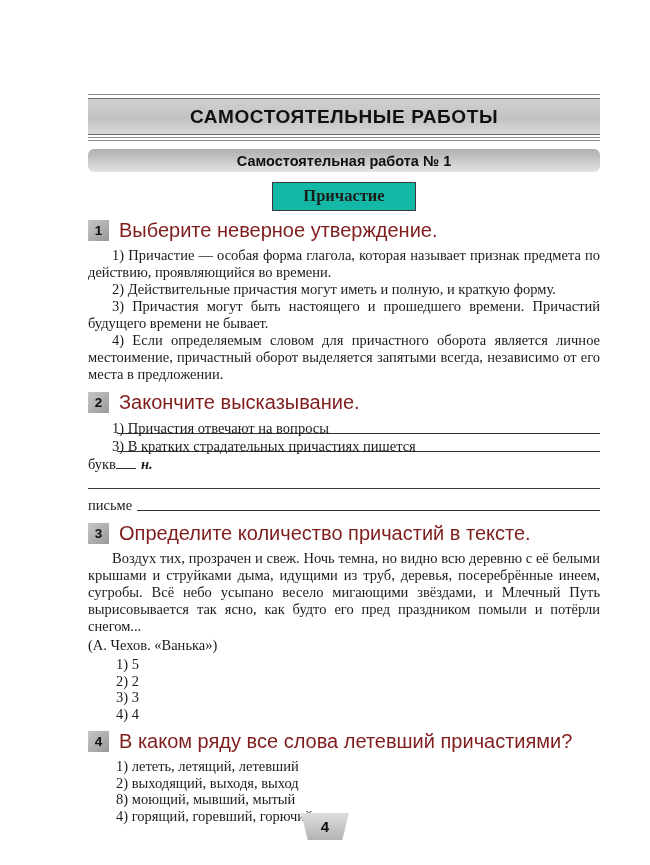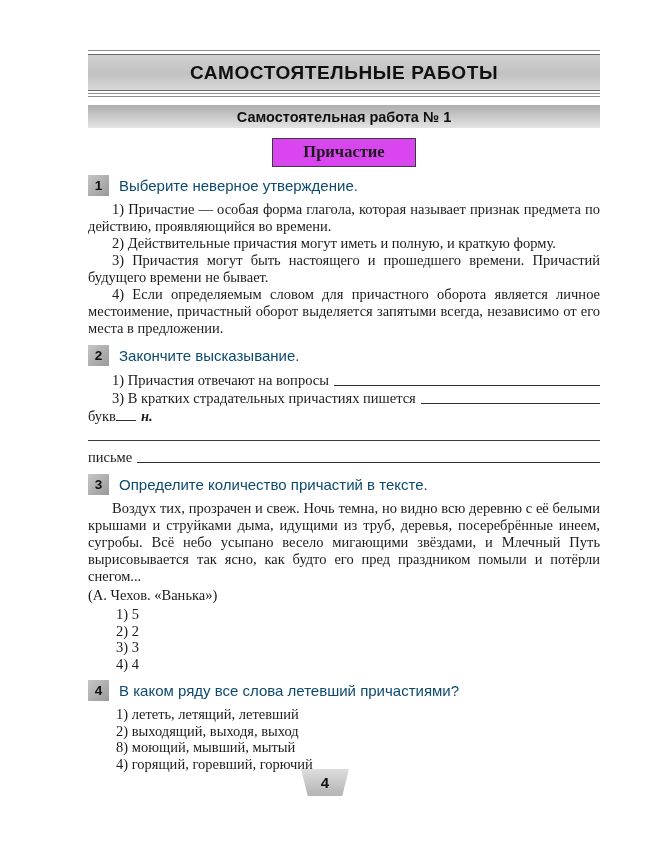--- a/index.html
+++ b/index.html
@@ -1,61 +1,61 @@
 <!DOCTYPE html>
 <html><head>
 <meta charset="utf-8">
 <style>
   * { margin:0; padding:0; box-sizing:border-box; }
   html,body { background:#ffffff; }
   .page {
     position:relative; width:650px; height:816px; background:#ffffff;
-    font-family:"Liberation Serif","DejaVu Serif",serif; color:#1b1b1b; overflow:hidden;
+    font-family:"Liberation Serif","DejaVu Serif",serif; color:#1b1b1b; overflow:hidden;margin-top:44px;
   }
   .content { position:absolute; left:88px; top:50px; width:512px; }
 
   .rule-thin { border-top:1px solid #8d8d8d; }
   .main-band {
     margin-top:3px; height:37px;
     background:linear-gradient(180deg,#d0d0d0 0%,#c2c2c2 55%,#d8d8d8 100%);
     border-top:1px solid #6c6c6c; border-bottom:1px solid #6c6c6c;
     display:flex; align-items:center; justify-content:center;
     font-family:"Liberation Sans","DejaVu Sans",sans-serif;
     font-weight:bold; font-size:19px; letter-spacing:.6px; color:#101010;
   }
   .rule-under { margin-top:2px; border-top:1px solid #8d8d8d; }
   .sub-band {
     margin-top:8px; height:23px;
     background:linear-gradient(180deg,#aeaeae,#e4e4e4);
     display:flex; align-items:center; justify-content:center;
     font-family:"Liberation Sans","DejaVu Sans",sans-serif;
-    font-weight:bold; font-size:14.5px; color:#101010;
+    font-weight:bold; font-size:14.5px; color:#101010;border-radius:6px;
   }
   .topic-wrap { display:flex; justify-content:center; margin-top:10px; }
   .topic-box {
     border:1.5px solid #3a3a3a; padding:3px 30px 4px;
-    font-weight:bold; font-size:16.5px; background:#d946ef;
+    font-weight:bold; font-size:16.5px; background:#14b8a6;
   }
 
   .task-head {
     display:flex; align-items:center; gap:10px; margin:8px 0 5px;
     font-family:"Liberation Sans","DejaVu Sans",sans-serif;
   }
   .task-num {
     flex:0 0 21px; width:21px; height:21px;
     background:linear-gradient(135deg,#c6c6c6,#999999);
     color:#0e0e0e; font-weight:bold; font-size:13.5px;
     display:flex; align-items:center; justify-content:center;
   }
-  .task-title { font-size:15px; color:#0c4a6e; }
+  .task-title { font-size:20px; color:#7f1d1d; }
 
   .para { font-size:14.5px; line-height:17px; text-align:justify; text-indent:24px; }
 
   .fill { display:flex; font-size:14.5px; line-height:18px; }
-  .fill.indent { padding-left:24px; }
+  .fill.indent { padding-left:24px;flex-direction:column; }
   .fill .txt { white-space:nowrap; }
   .blank { flex:1; position:relative; margin-left:5px; }
   .blank::after { content:""; position:absolute; left:0; right:0; bottom:3px; border-bottom:1px solid #2e2e2e; }
   .cont-line { font-size:14.5px; line-height:18px; }
   .blank-short { display:inline-block; width:20px; height:12px; border-bottom:1px solid #2e2e2e; }
   .bold-it { font-weight:bold; font-style:italic; margin-left:5px; }
   .stretch { font-size:14.5px; line-height:18px; text-align:justify; text-align-last:justify; margin-top:4px; }
   .hr-blank { height:1px; border-bottom:1px solid #3a3a3a; margin:15px 0 7px; }
 
   .attrib { font-size:14.5px; line-height:17px; text-align:left; margin-top:2px; }

